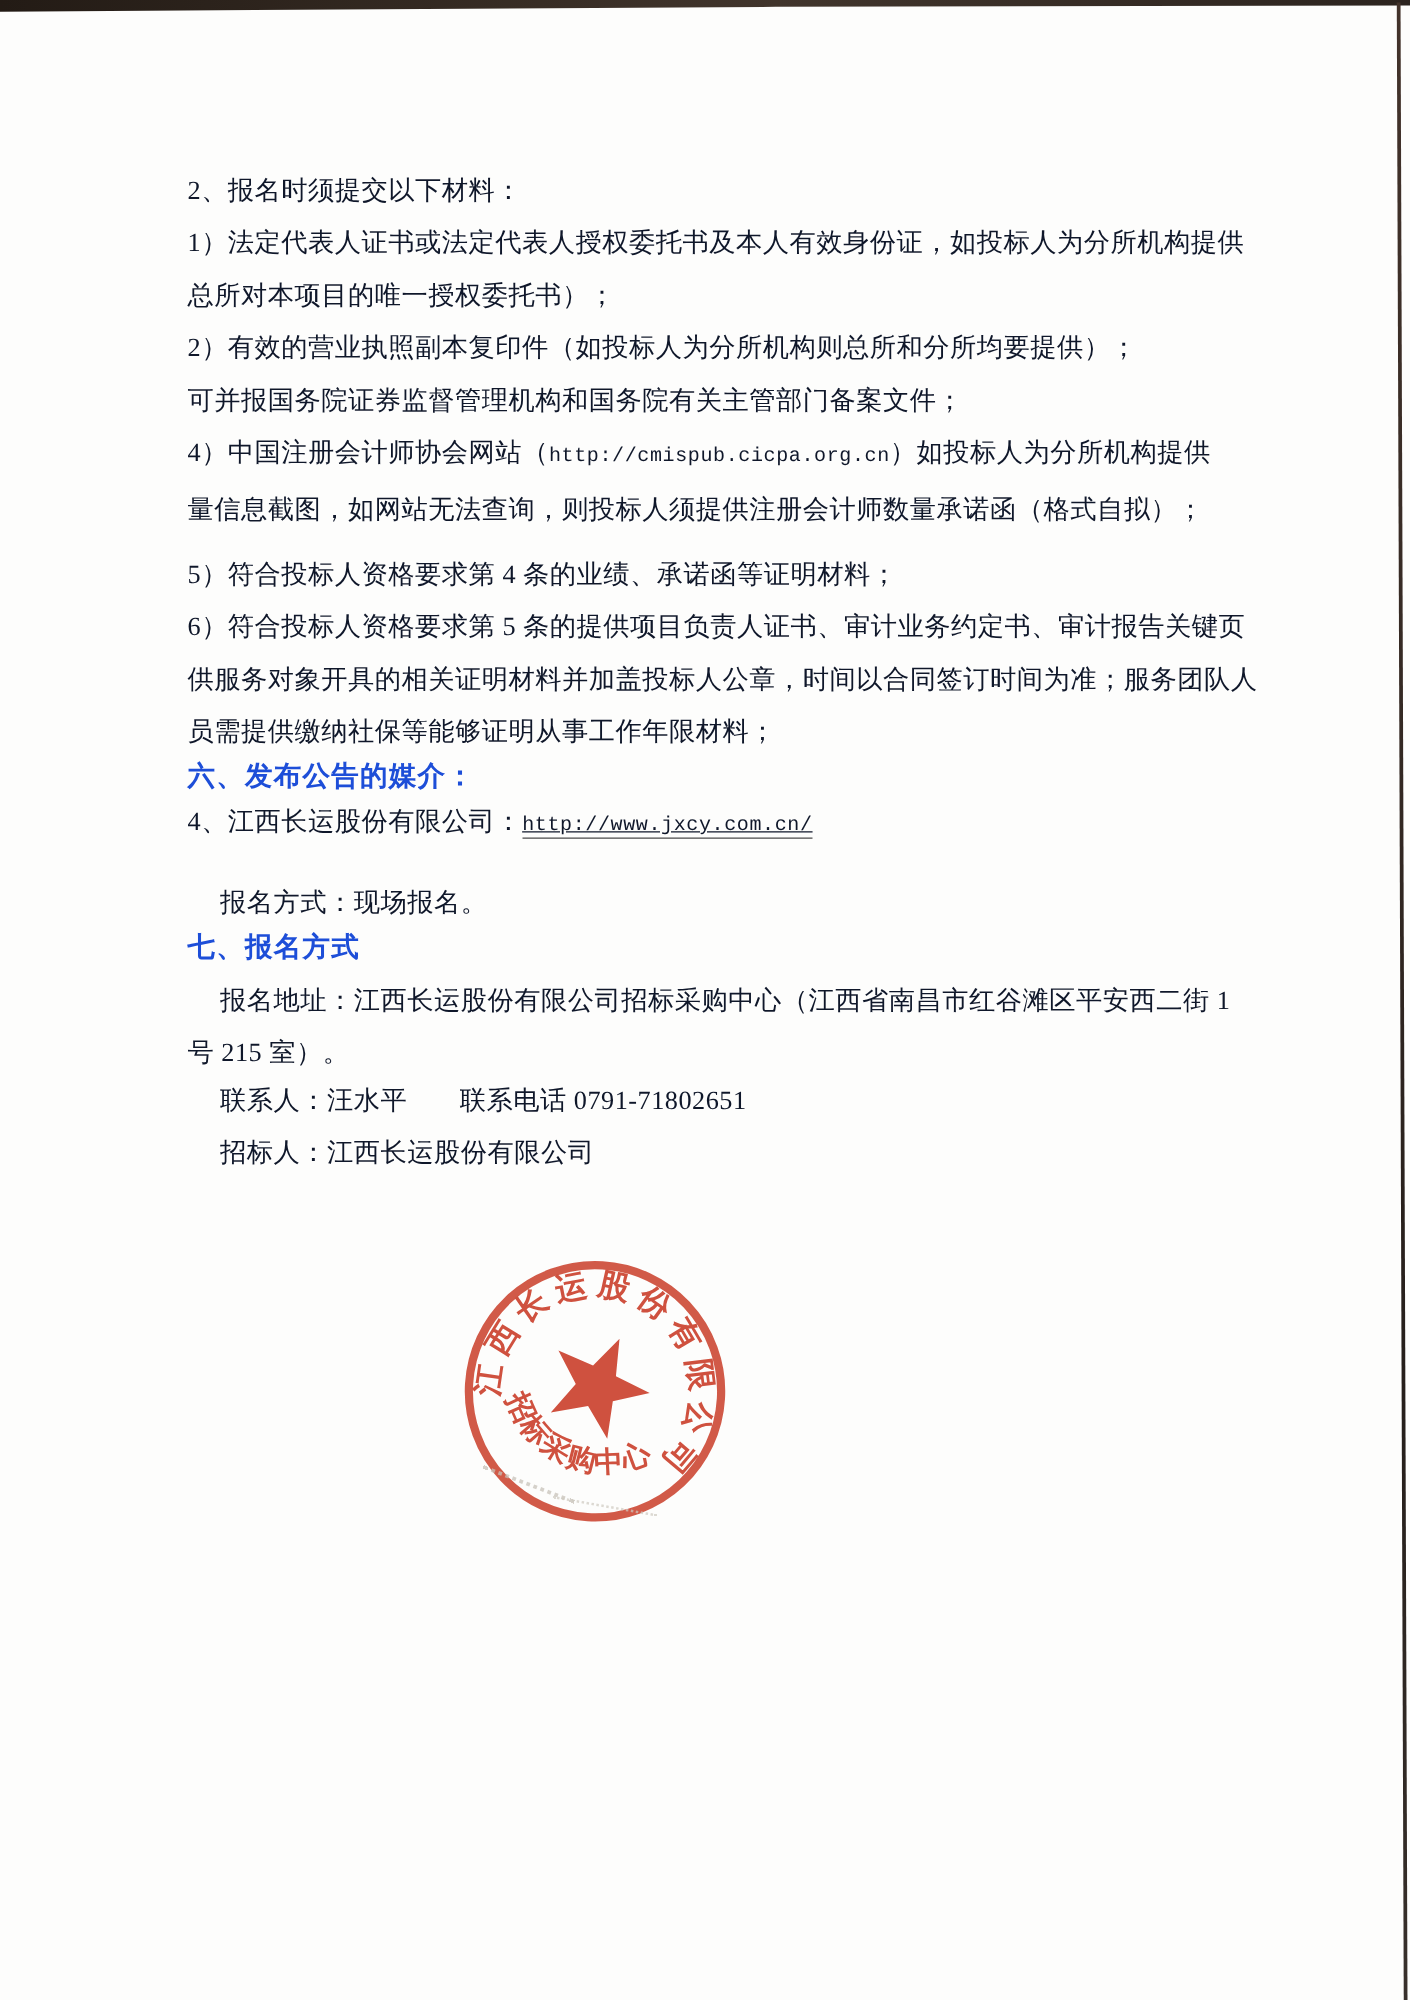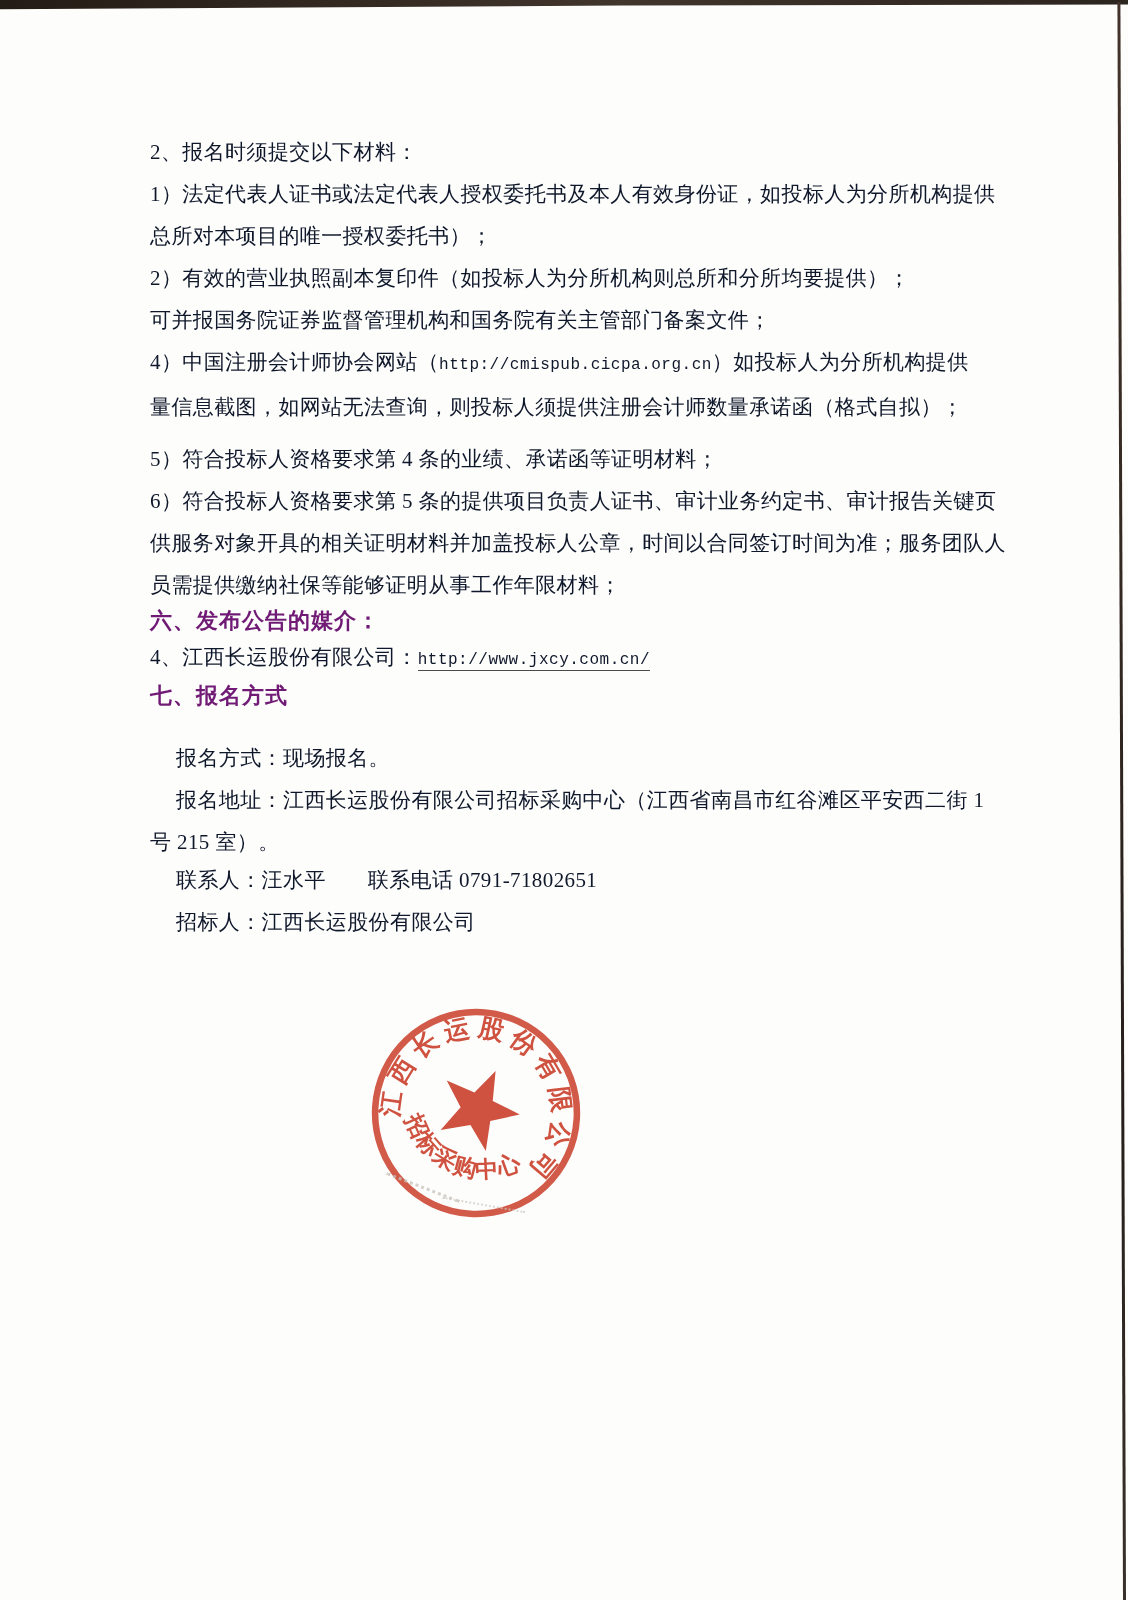--- a/index.html
+++ b/index.html
@@ -21,29 +21,29 @@
   }
   
   .doc{position:absolute;left:150px;top:131px;width:788px;}
   .line{
     font-size:21px;line-height:42px;min-height:42px;color:#0f172a;
     letter-spacing:.4px;white-space:nowrap;
   }
   .fill{text-align:justify;text-align-last:justify;}
   .heading{
     font-family:"Liberation Sans","DejaVu Sans",sans-serif;
-    font-weight:700;font-size:22px;color:#701a75;letter-spacing:1px;
+    font-weight:700;font-size:22px;color:#1d4ed8;letter-spacing:1px;
   }
   .ind{padding-left:26px;}
   .g10{margin-top:10px}.g20{margin-top:20px}.gm4{margin-top:-4px}.gm6{margin-top:-6px}
   .mono{
     font-family:"Liberation Mono","DejaVu Sans Mono",monospace;
     font-size:16px;letter-spacing:.5px;
   }
-  .ulink{border-bottom:1.5px solid #4a4a4a;padding-bottom:1px;}
+  .ulink{border-bottom:1.5px solid #4a4a4a;padding-bottom:1px;text-decoration:underline;}
   .gap-phone{margin-left:42px;}
   
   .seal{
     position:absolute;left:365px;top:1002px;width:222px;height:222px;
     transform:rotate(25deg);mix-blend-mode:multiply;opacity:.93;
   }
   .seal svg{width:100%;height:100%;}
   .seal text{
     font-family:"Liberation Sans","DejaVu Sans",sans-serif;font-weight:700;
   }
@@ -75,23 +75,23 @@
   <div class="line g10">5）符合投标人资格要求第 4 条的业绩、承诺函等证明材料；</div>
 
   <div class="line fill">6）符合投标人资格要求第 5 条的提供项目负责人证书、审计业务约定书、审计报告关键页</div>
   <div class="line fill">供服务对象开具的相关证明材料并加盖投标人公章，时间以合同签订时间为准；服务团队人</div>
   <div class="line">员需提供缴纳社保等能够证明从事工作年限材料；</div>
 
   <div class="line heading gm6">六、发布公告的媒介：</div>
 
   <div class="line gm6"><span>4、江西长运股份有限公司：</span><span class="mono ulink">http://www.jxcy.com.cn/</span></div>
 
+  <div class="line ind g20">报名方式：现场报名。</div>
+
   <div class="line heading gm6">七、报名方式</div>
-
-  <div class="line ind g20">报名方式：现场报名。</div>
   <div class="line ind fill">报名地址：江西长运股份有限公司招标采购中心（江西省南昌市红谷滩区平安西二街 1</div>
   <div class="line">号 215 室）。</div>
 
   <div class="line ind gm4"><span>联系人：汪水平</span><span class="gap-phone">联系电话 0791-71802651</span></div>
 
   <div class="line ind">招标人：江西长运股份有限公司</div>
 </div>
 
 <div class="seal">
   <svg viewBox="0 0 220 220">

